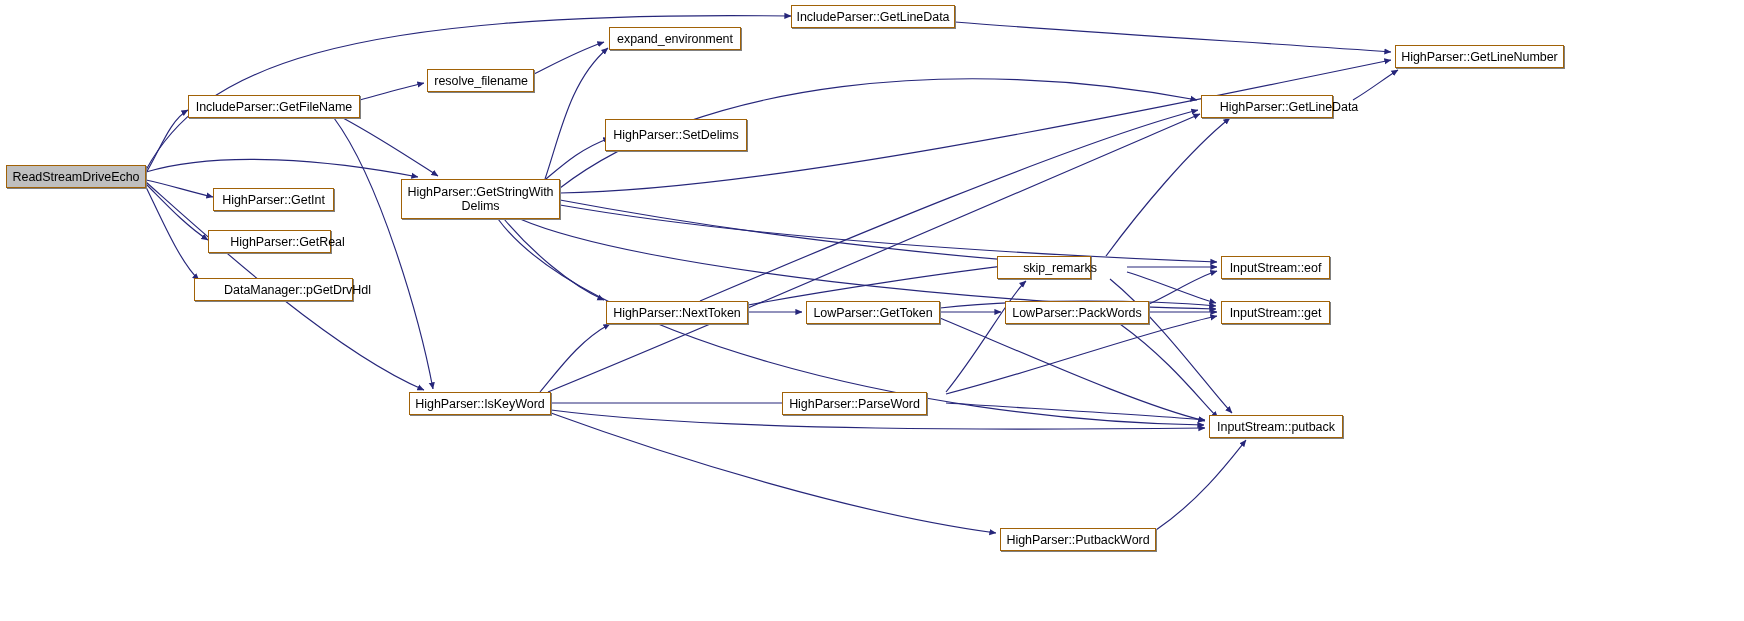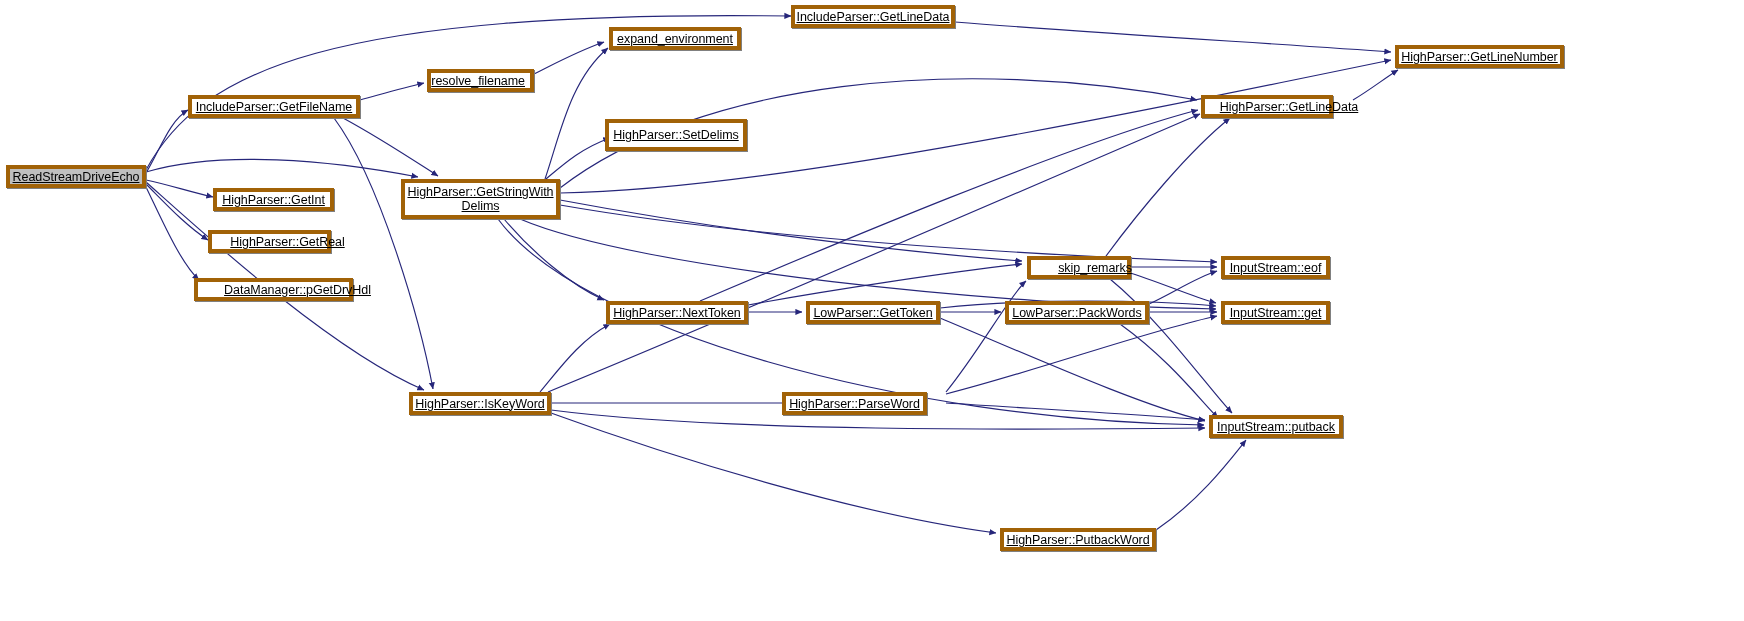--- a/index.html
+++ b/index.html
@@ -20,33 +20,32 @@
     left: 0;
     top: 0;
     width: 1744px;
     height: 621px;
     pointer-events: none;
   }
   .gnode {
     position: absolute;
     box-sizing: border-box;
     background: #ffffff;
-    border: 4px solid #a16207;
+    border: 1px solid #a16207;
     box-shadow: 1px 1px 0 0 #808080;
     display: flex;
     align-items: center;
     justify-content: center;
     text-align: center;
     color: #000000;
     font-size: 12.5px;
     line-height: 14px;
     white-space: pre-line;
     letter-spacing: -0.05px;
     cursor: default;
-    text-decoration: underline;
   }
   .gnode.root {
     background: #bfbfbf;
   }
   .gnode .lbl {
     display: block;
     padding: 0 5px;
     white-space: pre-line;
   }
 </style>
@@ -112,21 +111,21 @@
     <div class="gnode" style="left: 194px; top: 278px; width: 159px; height: 23px; padding-left: 48px;"><span class="lbl">DataManager::pGetDrvHdl</span></div>
     <div class="gnode" style="left: 427px; top: 69px; width: 107px; height: 23px; justify-content: flex-end;"><span class="lbl">resolve_filename</span></div>
     <div class="gnode" style="left: 609px; top: 27px; width: 132px; height: 23px;"><span class="lbl">expand_environment</span></div>
     <div class="gnode" style="left: 605px; top: 119px; width: 142px; height: 32px;"><span class="lbl">HighParser::SetDelims</span></div>
     <div class="gnode" style="left: 401px; top: 179px; width: 159px; height: 40px;"><span class="lbl">HighParser::GetStringWith
 Delims</span></div>
     <div class="gnode" style="left: 606px; top: 301px; width: 142px; height: 23px;"><span class="lbl">HighParser::NextToken</span></div>
     <div class="gnode" style="left: 409px; top: 392px; width: 142px; height: 23px;"><span class="lbl">HighParser::IsKeyWord</span></div>
     <div class="gnode" style="left: 806px; top: 301px; width: 134px; height: 23px;"><span class="lbl">LowParser::GetToken</span></div>
     <div class="gnode" style="left: 782px; top: 392px; width: 145px; height: 23px;"><span class="lbl">HighParser::ParseWord</span></div>
-    <div class="gnode" style="left: 1027px; top: 256px; width: 104px; height: 23px; padding-left: 32px;"><span class="lbl">skip_remarks</span></div>
+    <div class="gnode" style="left: 997px; top: 256px; width: 94px; height: 23px; padding-left: 32px;"><span class="lbl">skip_remarks</span></div>
     <div class="gnode" style="left: 1005px; top: 301px; width: 144px; height: 23px;"><span class="lbl">LowParser::PackWords</span></div>
     <div class="gnode" style="left: 1000px; top: 528px; width: 156px; height: 23px;"><span class="lbl">HighParser::PutbackWord</span></div>
     <div class="gnode" style="left: 791px; top: 5px; width: 164px; height: 23px;"><span class="lbl">IncludeParser::GetLineData</span></div>
     <div class="gnode" style="left: 1201px; top: 95px; width: 132px; height: 23px; padding-left: 44px;"><span class="lbl">HighParser::GetLineData</span></div>
     <div class="gnode" style="left: 1395px; top: 45px; width: 169px; height: 23px;"><span class="lbl">HighParser::GetLineNumber</span></div>
     <div class="gnode" style="left: 1221px; top: 256px; width: 109px; height: 23px;"><span class="lbl">InputStream::eof</span></div>
     <div class="gnode" style="left: 1221px; top: 301px; width: 109px; height: 23px;"><span class="lbl">InputStream::get</span></div>
     <div class="gnode" style="left: 1209px; top: 415px; width: 134px; height: 23px;"><span class="lbl">InputStream::putback</span></div>
   </div>
 

